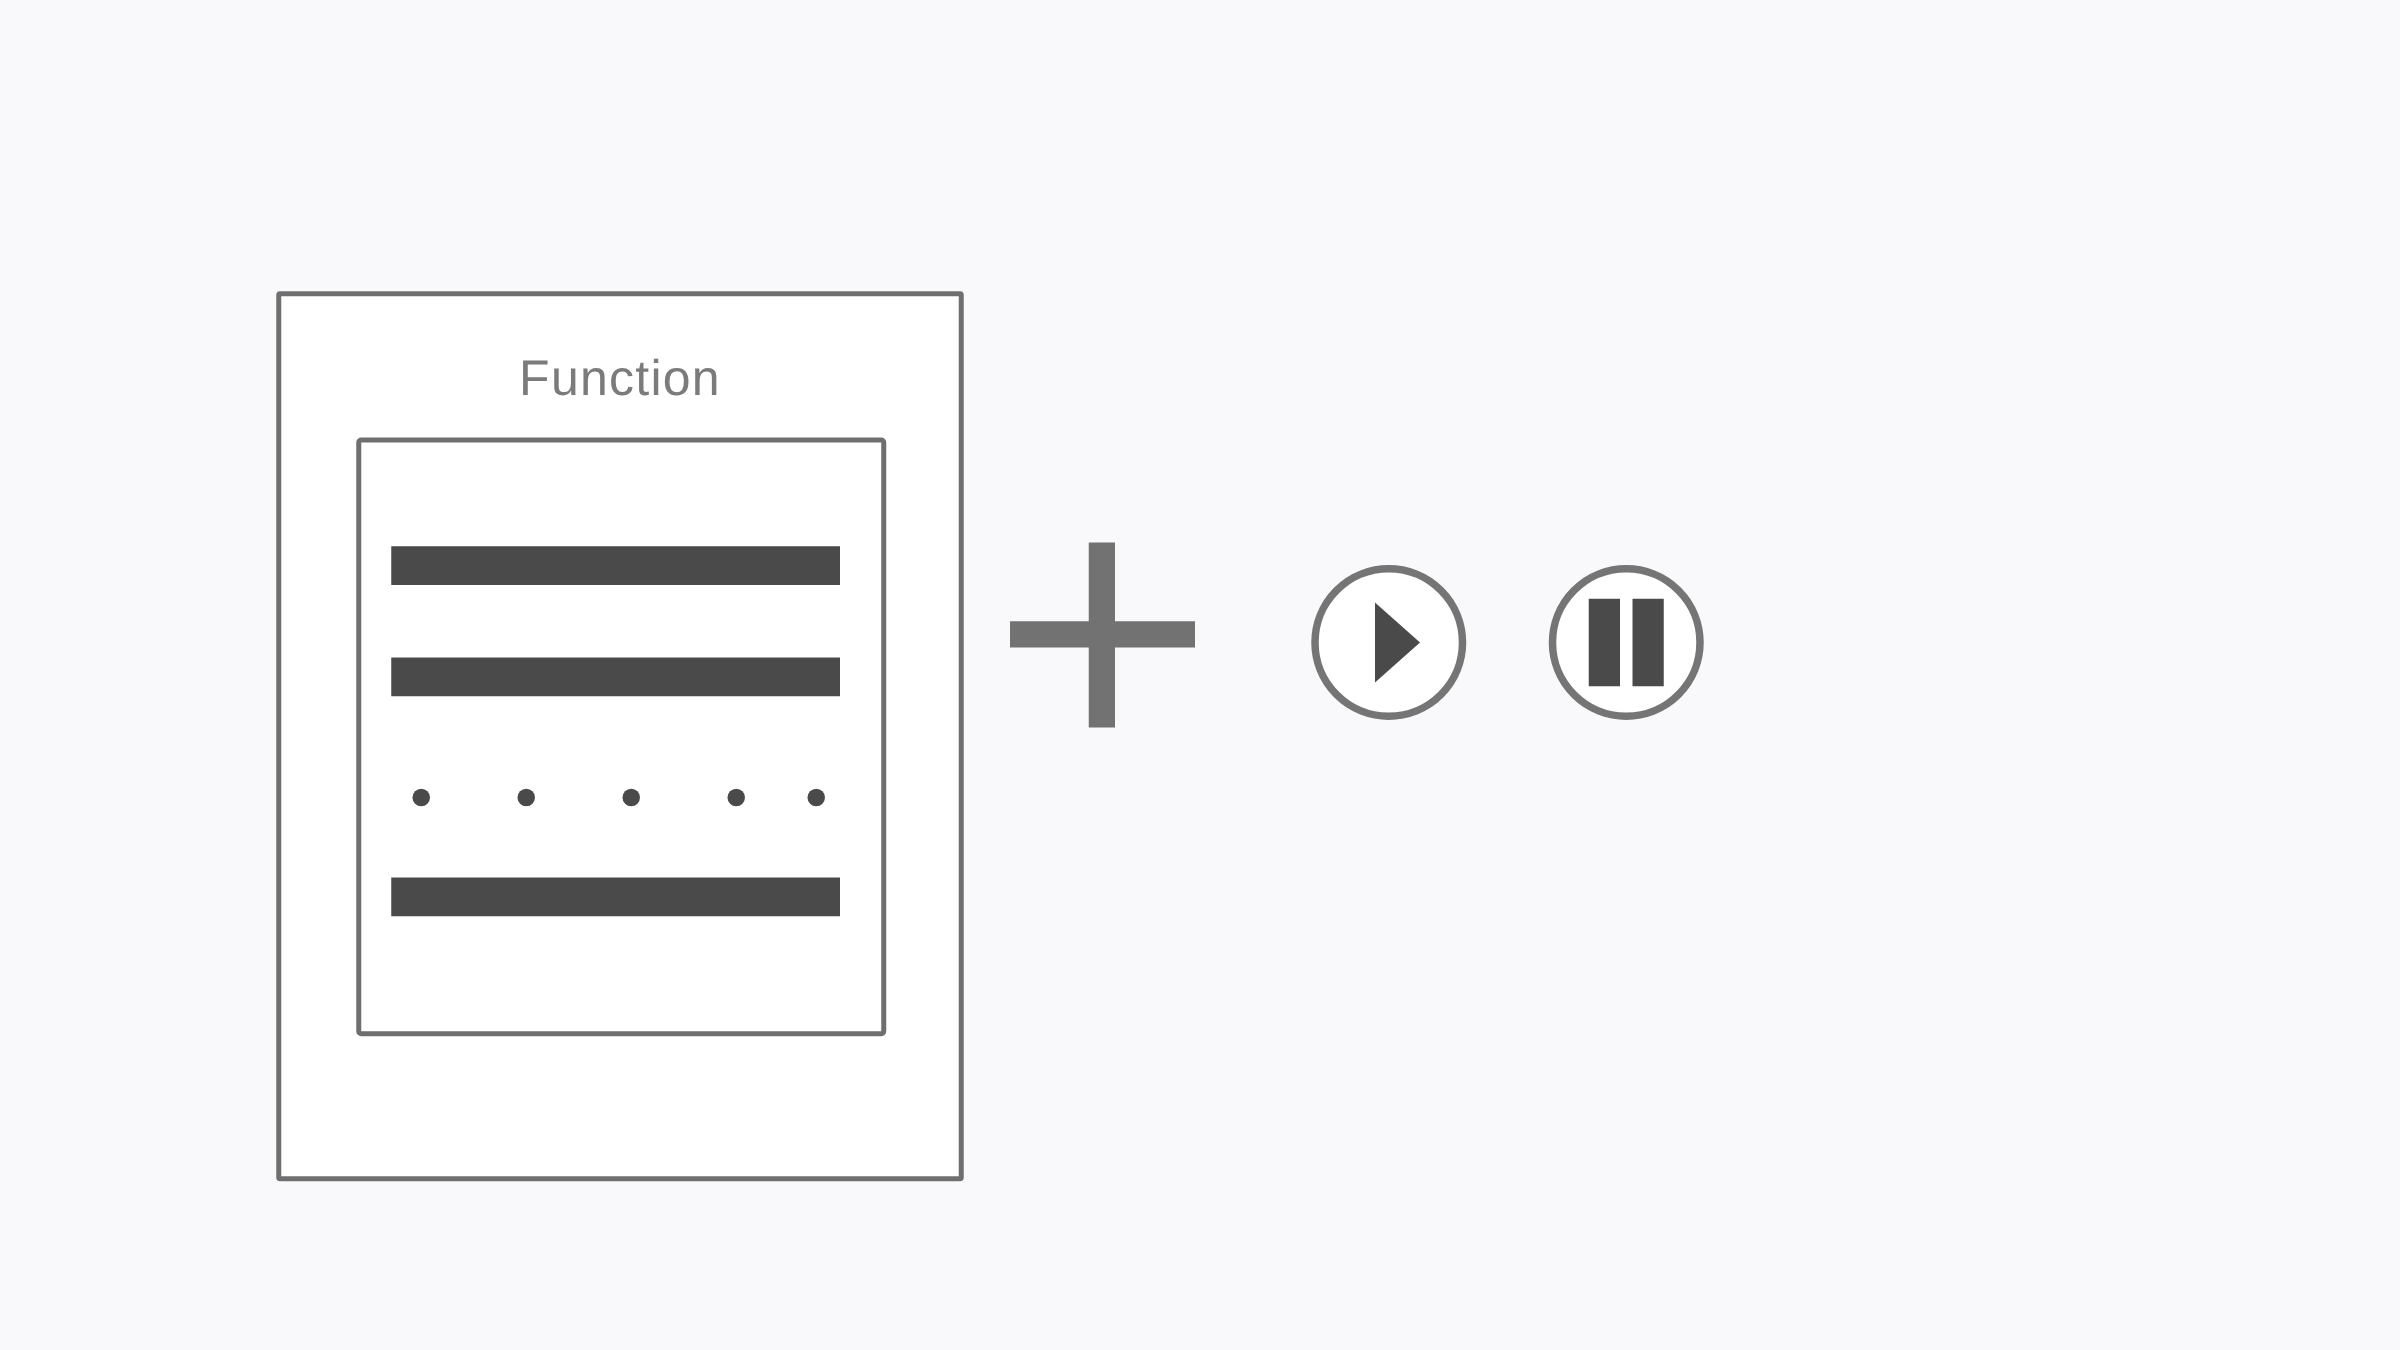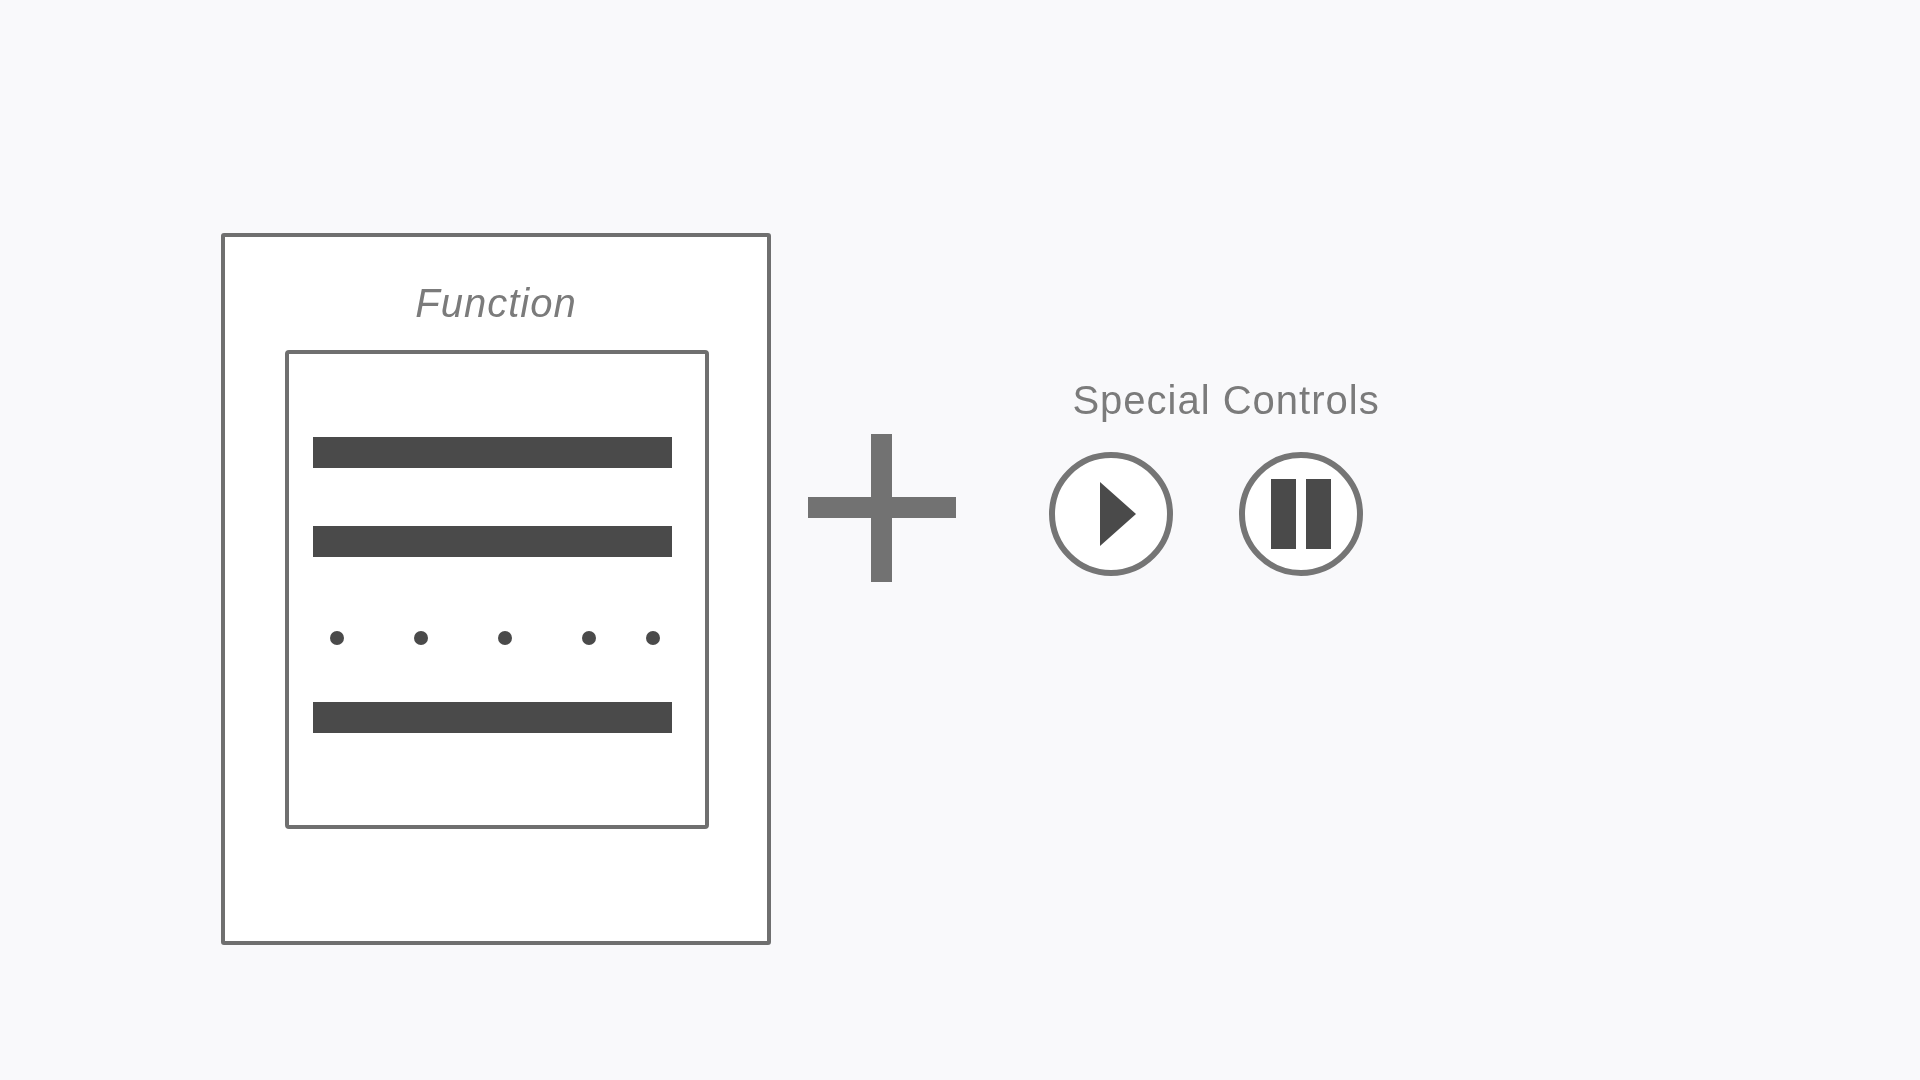--- a/index.html
+++ b/index.html
@@ -35,21 +35,20 @@
   
   .function-box {
     position: absolute;
     left: 221px;
     top: 233px;
     width: 550px;
     height: 712px;
     background: #ffffff;
     border: 4px solid #6f6f6f;
     border-radius: 3px;
-    font-style: italic;
   }
 
   .function-label {
     position: absolute;
     top: 44px;
     left: 0;
     width: 100%;
     text-align: center;
     font-size: 40px;
     font-weight: 300;
@@ -209,21 +208,20 @@
         <span class="dot d5"></span>
       </div>
 
       <div class="code-bar bar-3"></div>
     </div>
   </div>
 
   <div class="plus"></div>
 
   <div class="special-controls">
-    <div class="controls-label">Special Controls</div>
 
     <div class="ctrl-btn play-btn">
       <span class="play-triangle"></span>
     </div>
 
     <div class="ctrl-btn pause-btn">
       <span class="pause-bars">
         <span class="pb"></span>
         <span class="pb"></span>
       </span>

